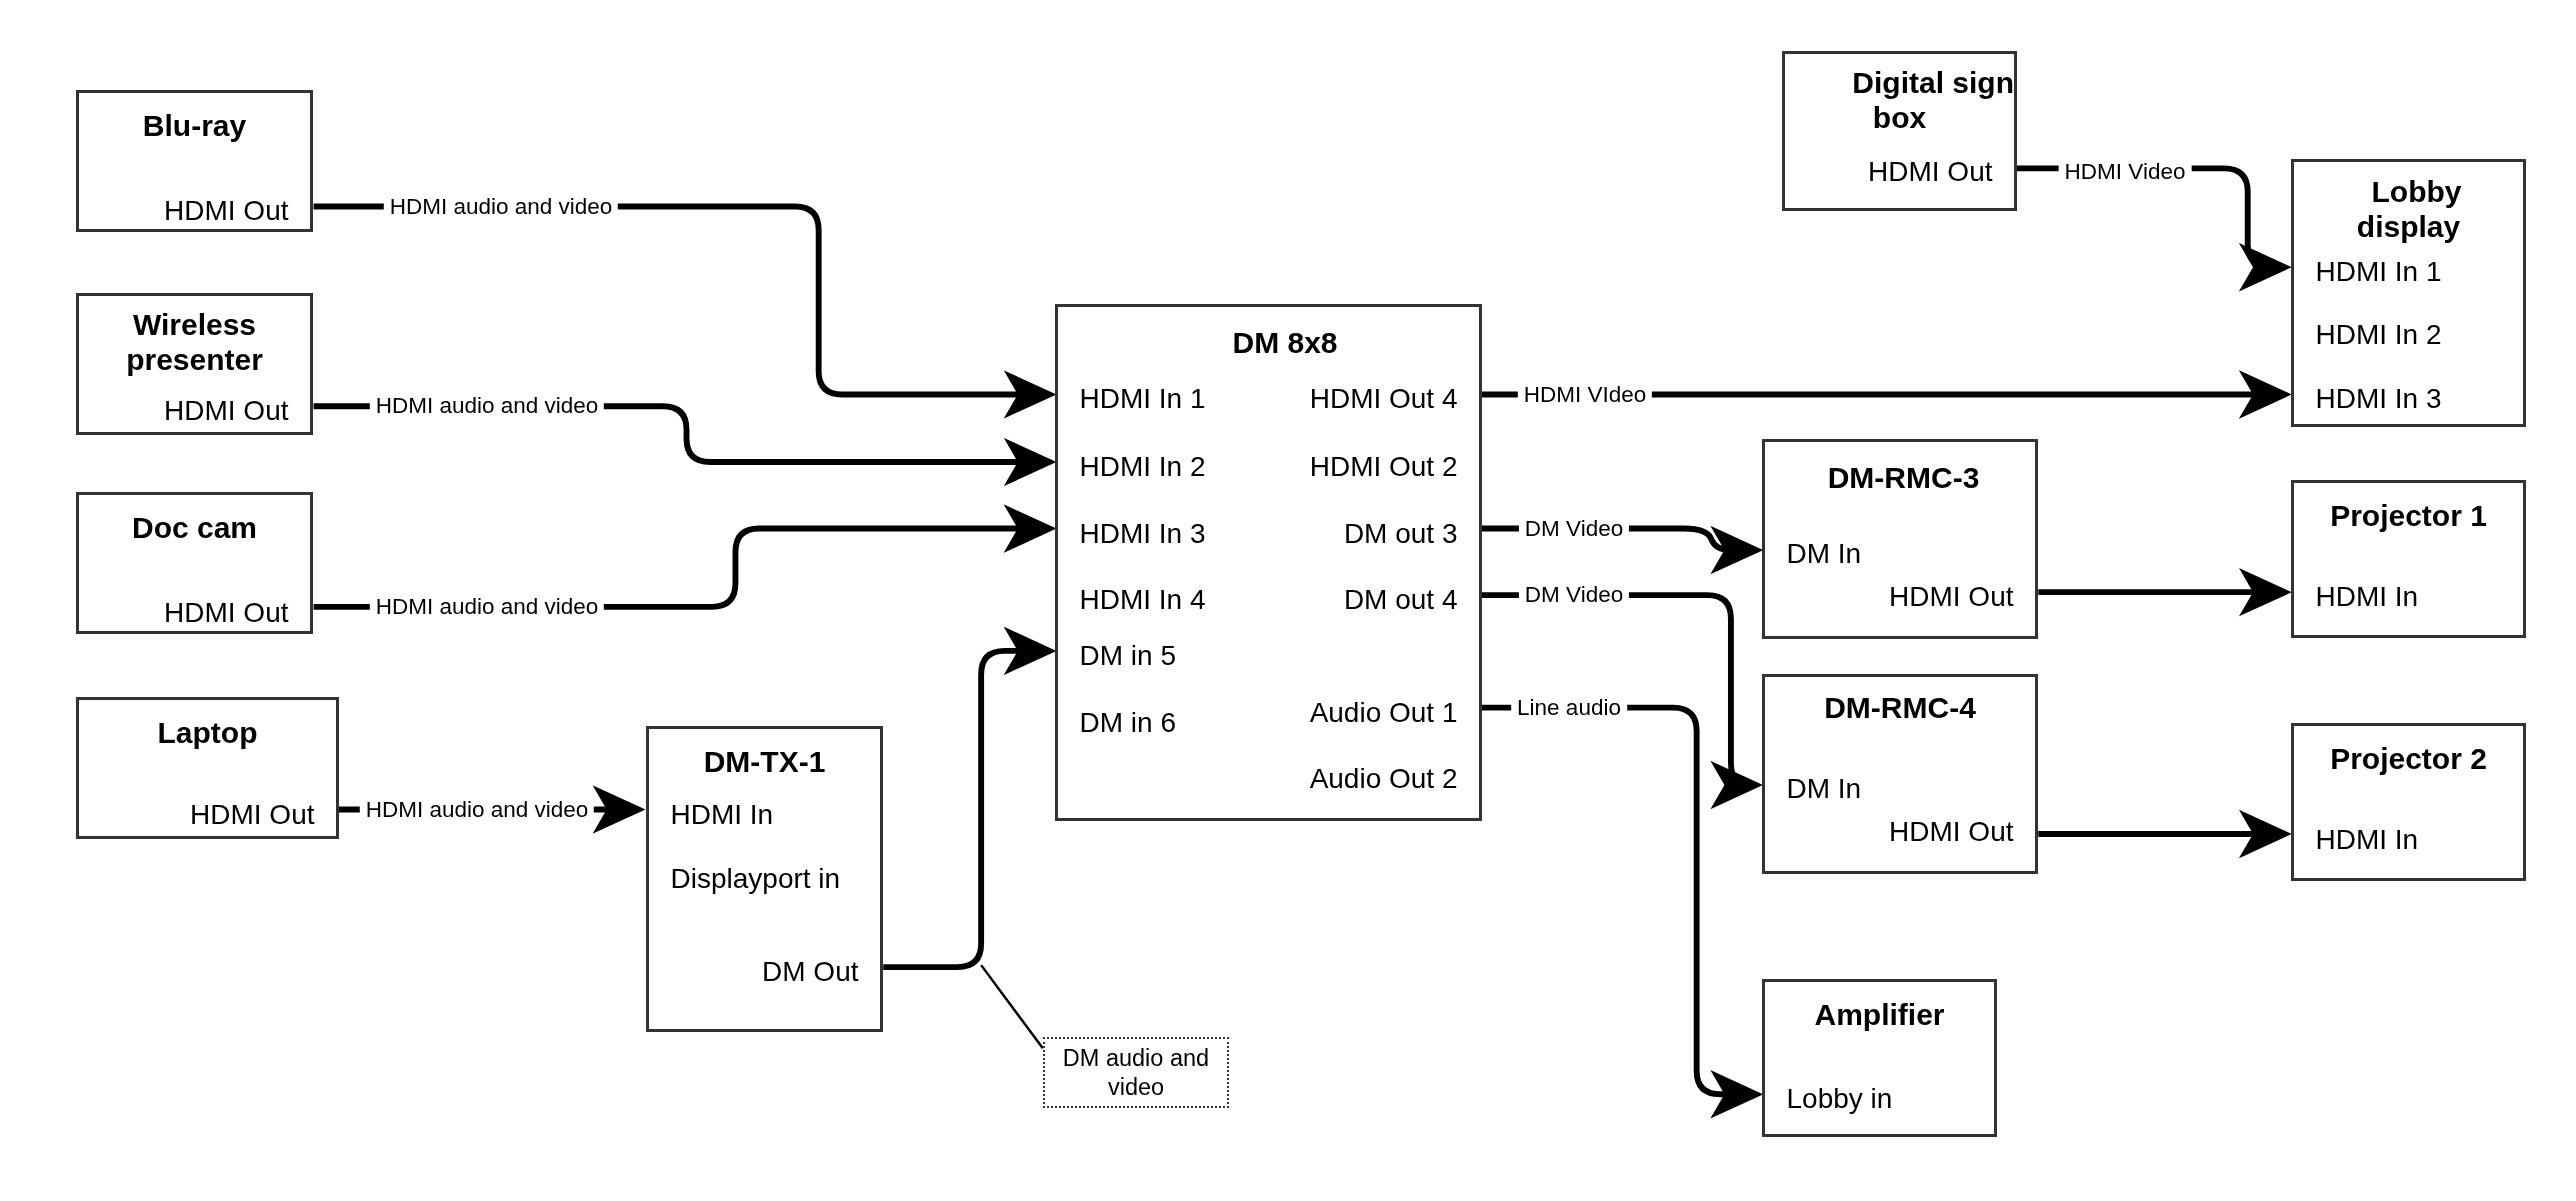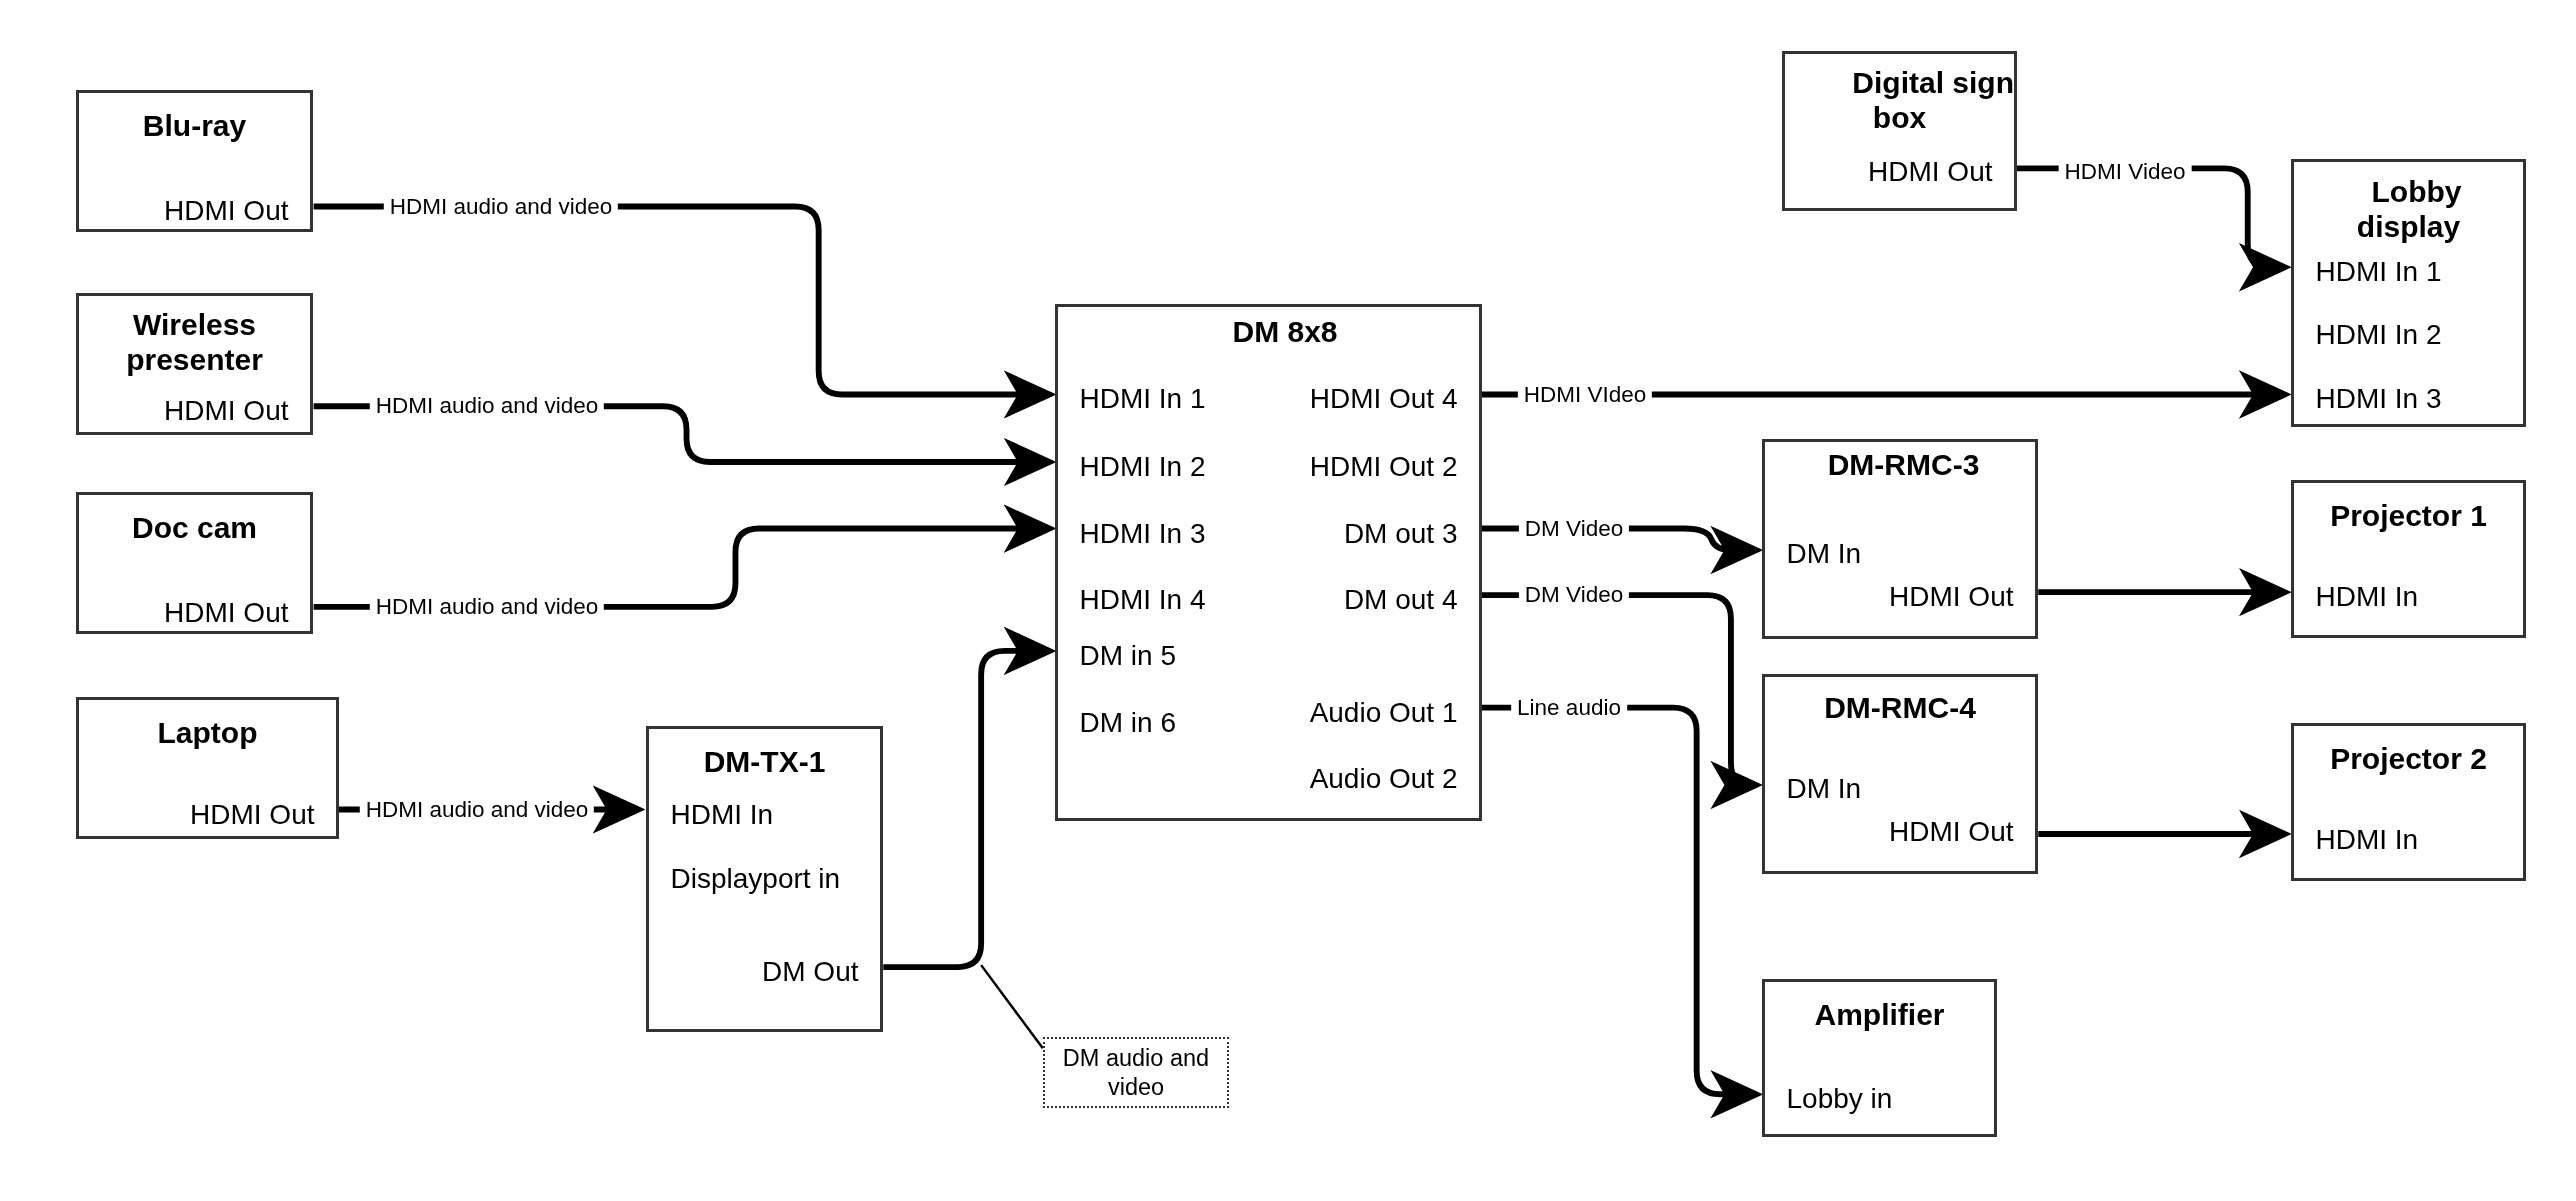--- a/index.html
+++ b/index.html
@@ -137,21 +137,21 @@
   </div>
 
   <div class="node" style="left:646px; top:726px; width:237px; height:306px;">
     <div class="node-title" style="top:15.7px;">DM-TX-1</div>
     <div class="port left" style="top:70px;">HDMI In</div>
     <div class="port left" style="top:134px;">Displayport in</div>
     <div class="port right" style="top:227px;">DM Out</div>
   </div>
 
   <div class="node" style="left:1055px; top:304px; width:427px; height:517px;">
-    <div class="node-title" style="top:8px;margin-left:33px;">DM 8x8</div>
+    <div class="node-title" style="top:19px;margin-left:33px;">DM 8x8</div>
     <div class="port left" style="top:76px;">HDMI In 1</div>
     <div class="port left" style="top:144px;">HDMI In 2</div>
     <div class="port left" style="top:211px;">HDMI In 3</div>
     <div class="port left" style="top:277px;">HDMI In 4</div>
     <div class="port left" style="top:333px;">DM in 5</div>
     <div class="port left" style="top:400px;">DM in 6</div>
     <div class="port right" style="top:76px;">HDMI Out 4</div>
     <div class="port right" style="top:144px;">HDMI Out 2</div>
     <div class="port right" style="top:211px;">DM out 3</div>
     <div class="port right" style="top:277px;">DM out 4</div>
@@ -167,21 +167,21 @@
 
   <div class="node" style="left:2291px; top:159px; width:235px; height:268px;">
     <div class="node-title" style="top:12.7px;padding-left:16px;">Lobby</div>
     <div class="node-title" style="top:48px;">display</div>
     <div class="port left" style="top:94px;">HDMI In 1</div>
     <div class="port left" style="top:157px;">HDMI In 2</div>
     <div class="port left" style="top:221px;">HDMI In 3</div>
   </div>
 
   <div class="node" style="left:1762px; top:439px; width:276px; height:200px;">
-    <div class="node-title" style="top:6px;margin-left:7px;">DM-RMC-3</div>
+    <div class="node-title" style="top:19px;margin-left:7px;">DM-RMC-3</div>
     <div class="port left" style="top:96px;">DM In</div>
     <div class="port right" style="top:139px;">HDMI Out</div>
   </div>
 
   <div class="node" style="left:1762px; top:674px; width:276px; height:200px;">
     <div class="node-title" style="top:13.7px;">DM-RMC-4</div>
     <div class="port left" style="top:96px;">DM In</div>
     <div class="port right" style="top:139px;">HDMI Out</div>
   </div>
 

